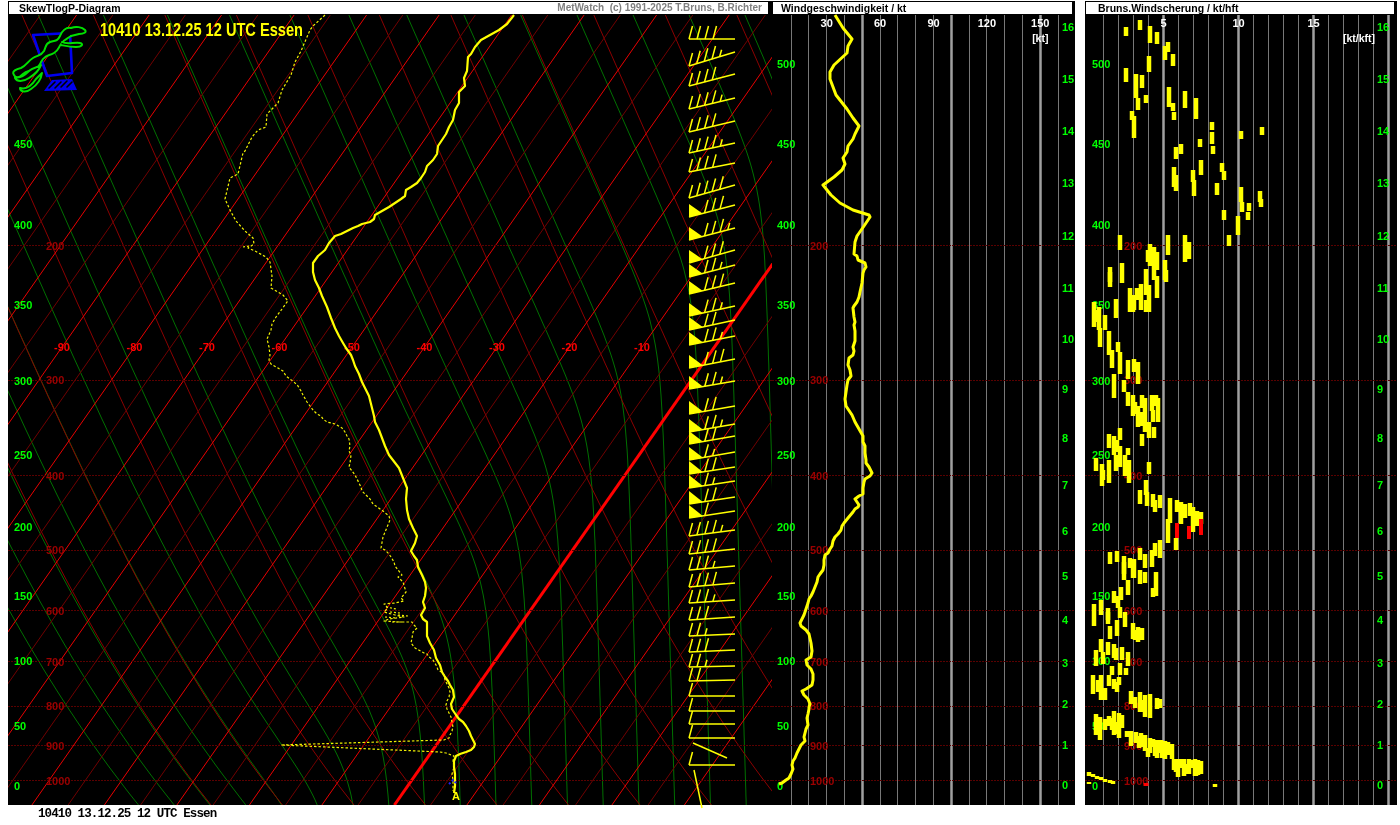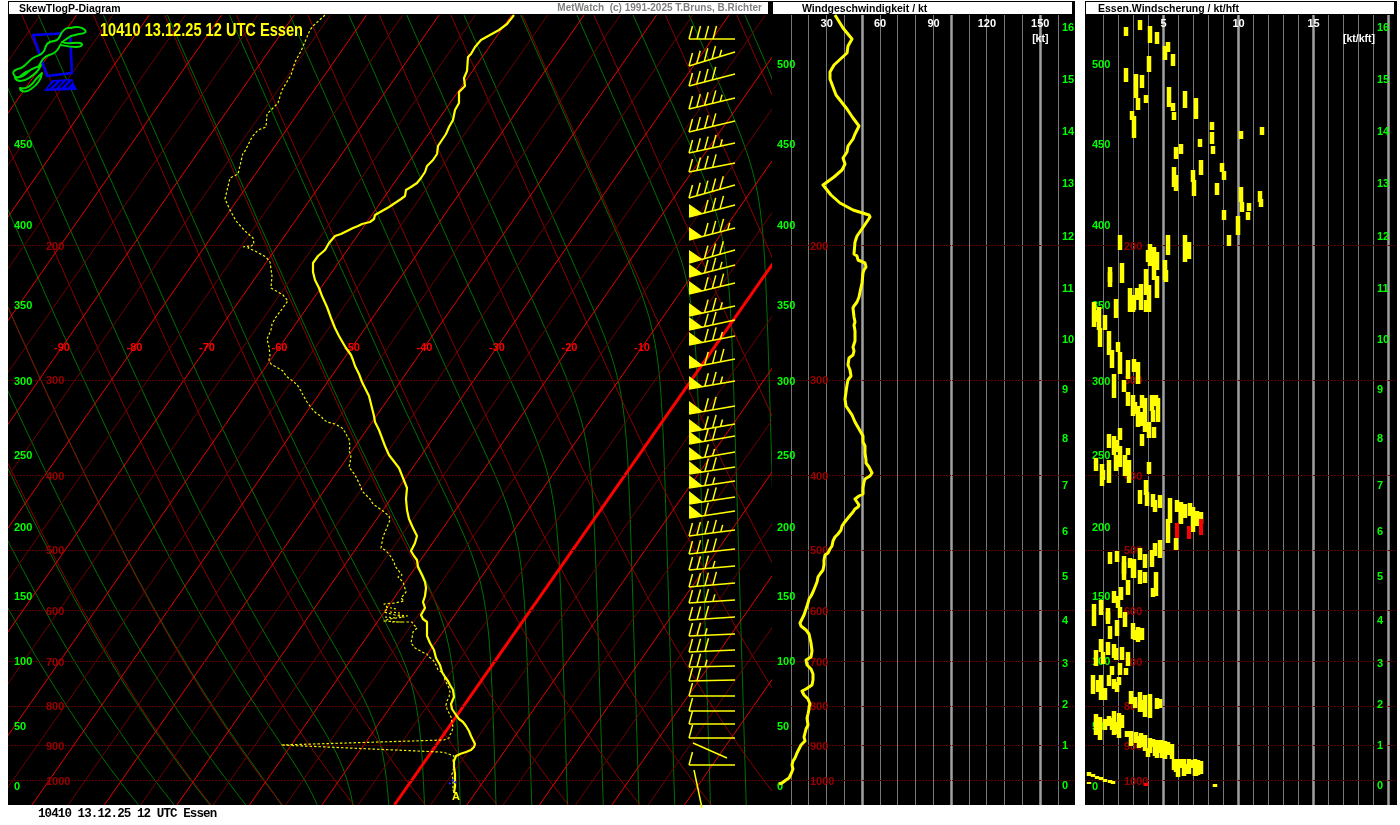--- a/index.html
+++ b/index.html
@@ -4,22 +4,22 @@
 .win{position:absolute;background:#000}
 .tbar{position:absolute;background:#fff;border:1px solid #000;color:#000;
  font-family:Liberation Sans, sans-serif;font-weight:bold;font-size:10.5px;line-height:12px;white-space:nowrap;overflow:hidden}
 .bottom{position:absolute;left:38px;top:807px;color:#000;font-family:"Liberation Mono",monospace;font-weight:bold;font-size:12.5px;letter-spacing:-0.9px}
 svg text{font-family:"Liberation Sans",sans-serif}
 </style></head><body>
 <div class="win" style="left:8px;top:1px;width:764px;height:804px"></div>
 <div class="win" style="left:772px;top:1px;width:303px;height:804px"></div>
 <div class="win" style="left:1085px;top:1px;width:312px;height:804px"></div>
 <div class="tbar" style="left:8px;top:1px;width:759px;height:12px"><span style="margin-left:10px">SkewTlogP-Diagram</span><span style="position:absolute;right:6px;color:#808080;font-size:10px">MetWatch&nbsp; (c) 1991-2025 T.Bruns, B.Richter</span></div>
-<div class="tbar" style="left:772px;top:1px;width:299px;height:12px"><span style="margin-left:29px">Windgeschwindigkeit / kt</span></div>
-<div class="tbar" style="left:1085px;top:1px;width:308px;height:12px"><span style="margin-left:12px">Essen.Windscherung / kt/hft</span></div>
+<div class="tbar" style="left:772px;top:1px;width:299px;height:12px"><span style="margin-left:8px">Windgeschwindigkeit / kt</span></div>
+<div class="tbar" style="left:1085px;top:1px;width:308px;height:12px"><span style="margin-left:12px">Bruns.Windscherung / kt/hft</span></div>
 <svg width="1400" height="825" style="position:absolute;left:0;top:0">
 <defs>
 <clipPath id="clipL">
         <rect x="8" y="15" width="764" height="790"></rect>
       </clipPath>
 <clipPath id="clipM">
         <rect x="772" y="15" width="303" height="790"></rect>
       </clipPath>
 <clipPath id="clipR">
         <rect x="1085" y="15" width="312" height="790"></rect>

